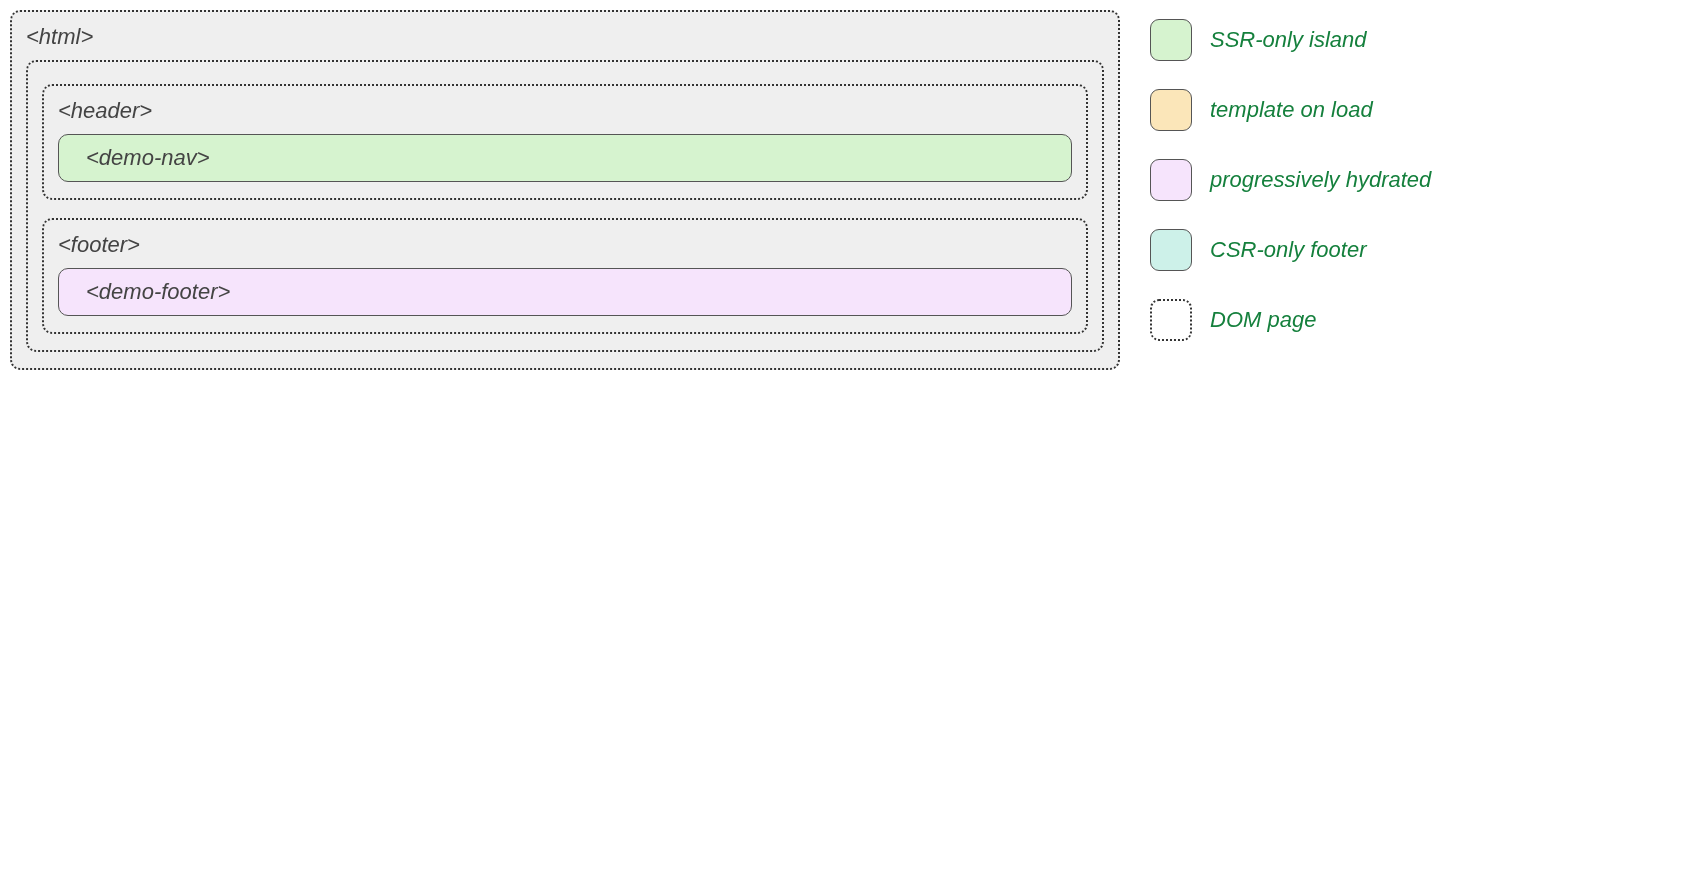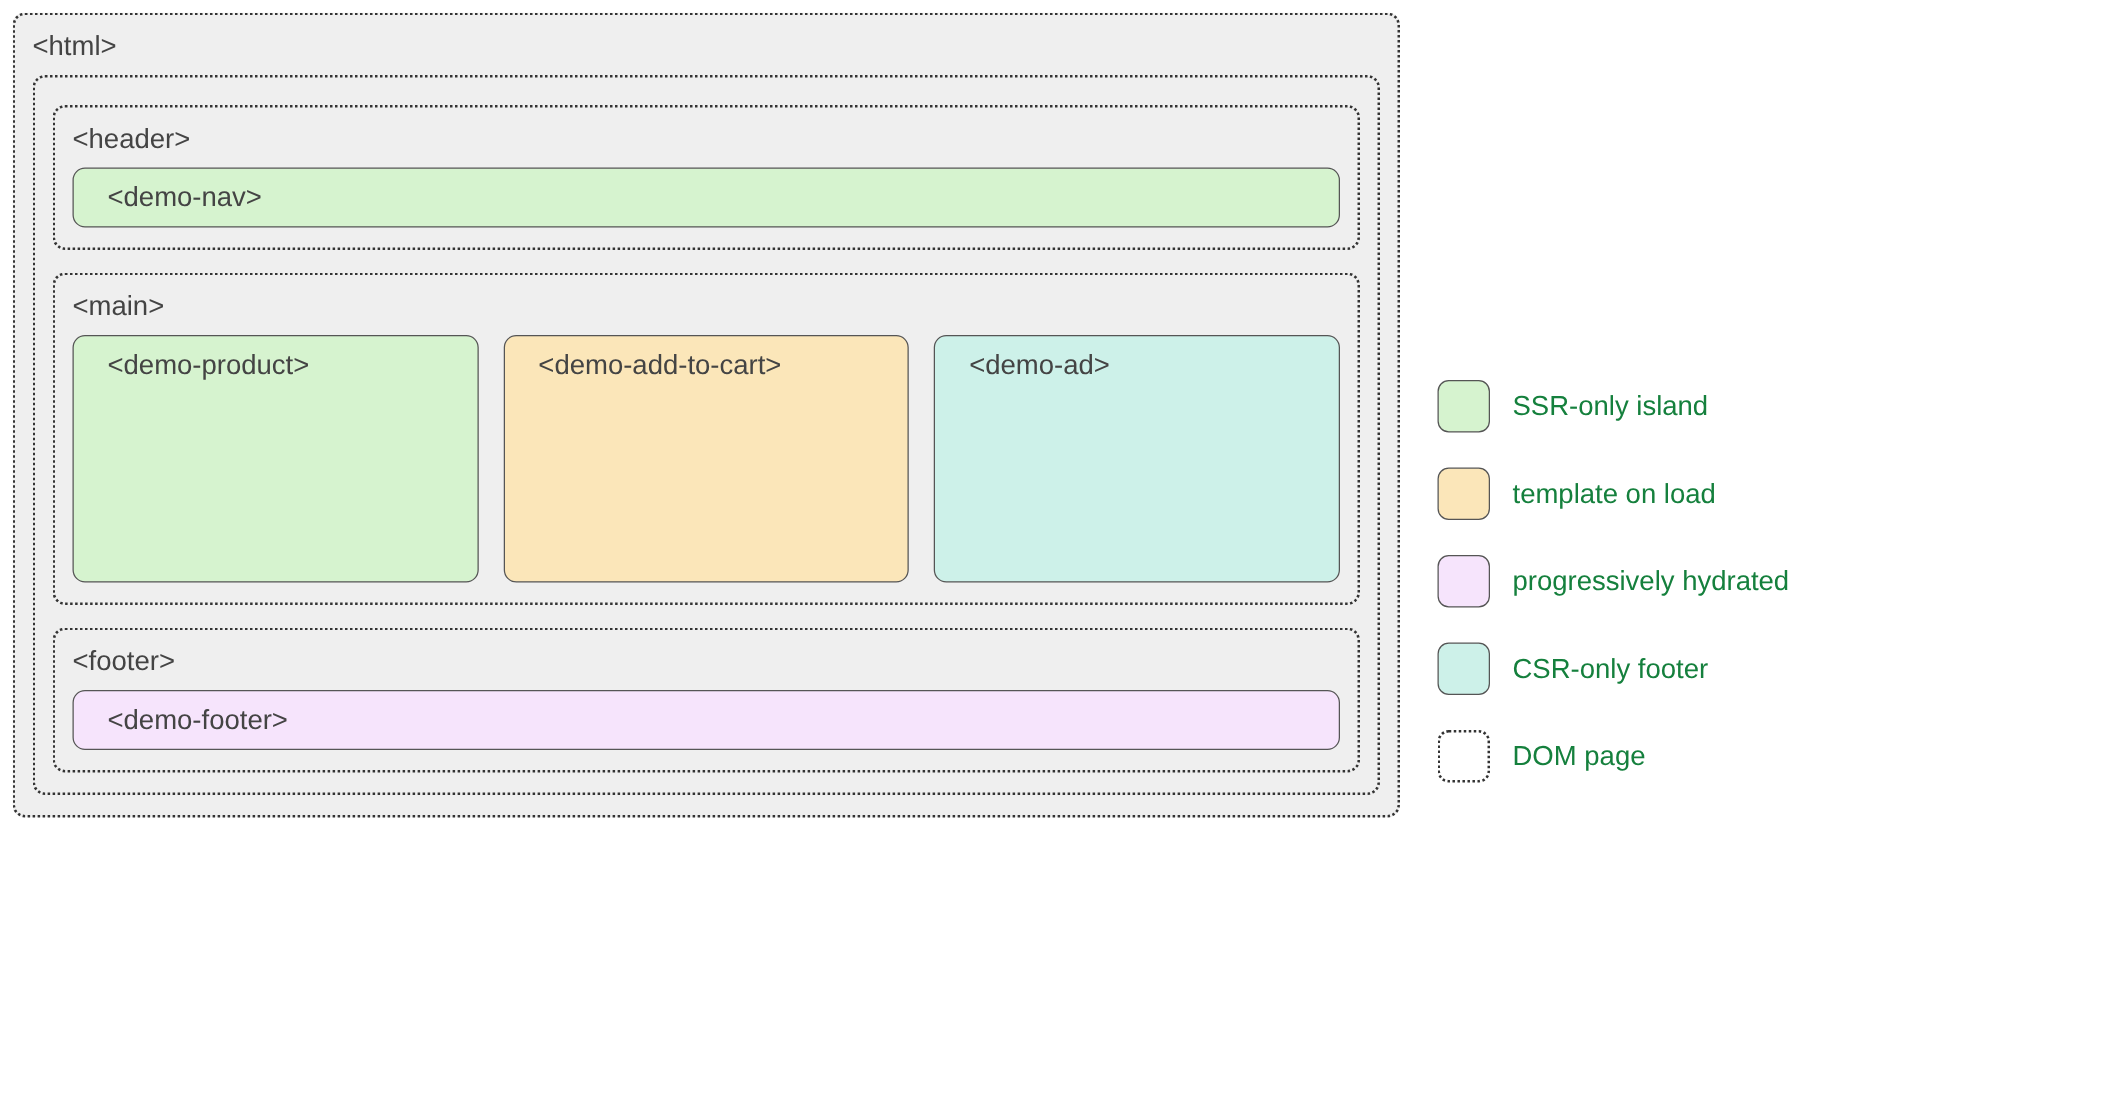--- a/index.html
+++ b/index.html
@@ -10,21 +10,22 @@
     body {
       font-family: Arial, Helvetica, sans-serif;
       background: #ffffff;
       padding: 10px;
       color: #4a4a4a;
       font-size: 22px;
     }
     .page {
       display: flex;
       gap: 30px;
-      align-items: flex-end;
+      align-items: center;
+      font-style: italic;
     }
     .diagram-area {
       flex: 0 0 1110px;
     }
     .dom-box {
       border: 2px dotted #333;
       border-radius: 10px;
       background: #efefef;
       padding: 12px 14px 16px 14px;
       margin-top: 0;
@@ -111,28 +112,20 @@
     <div class="dom-box">
       <div class="label">&lt;html&gt;</div>
 
       <div class="dom-box">
 
         <div class="dom-box header-box">
           <div class="label">&lt;header&gt;</div>
           <div class="island ssr">&lt;demo-nav&gt;</div>
         </div>
 
-        <div class="dom-box main-box">
-          <div class="label">&lt;main&gt;</div>
-          <div class="main-row">
-            <div class="island ssr">&lt;demo-product&gt;</div>
-            <div class="island hydrated">&lt;demo-add-to-cart&gt;</div>
-            <div class="island csr">&lt;demo-ad&gt;</div>
-          </div>
-        </div>
 
         <div class="dom-box footer-box">
           <div class="label">&lt;footer&gt;</div>
           <div class="island progressive">&lt;demo-footer&gt;</div>
         </div>
 
       </div>
     </div>
   </div>
 

